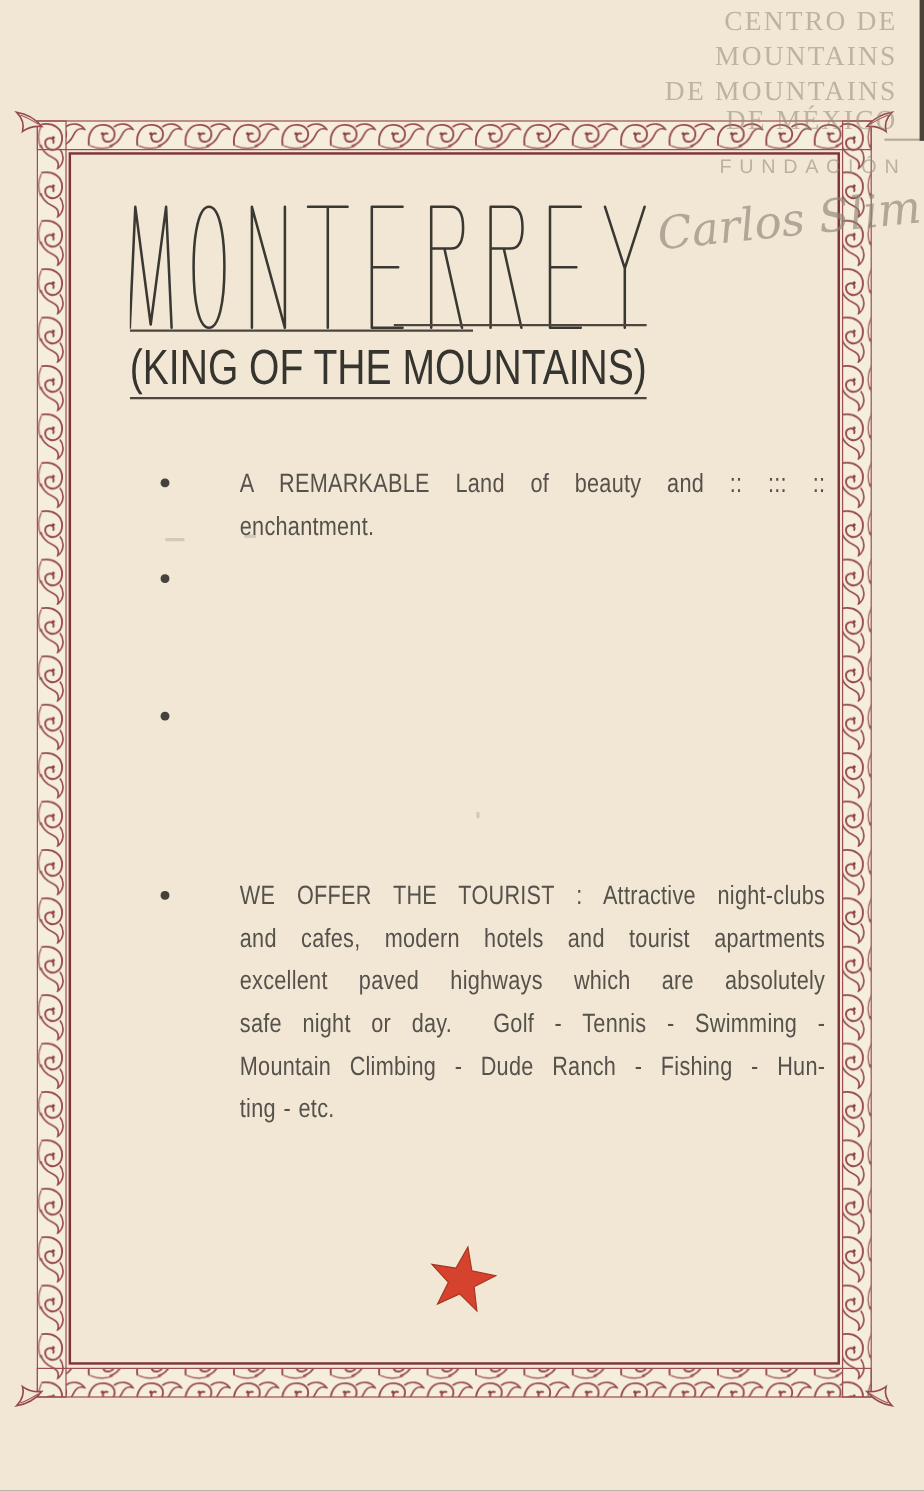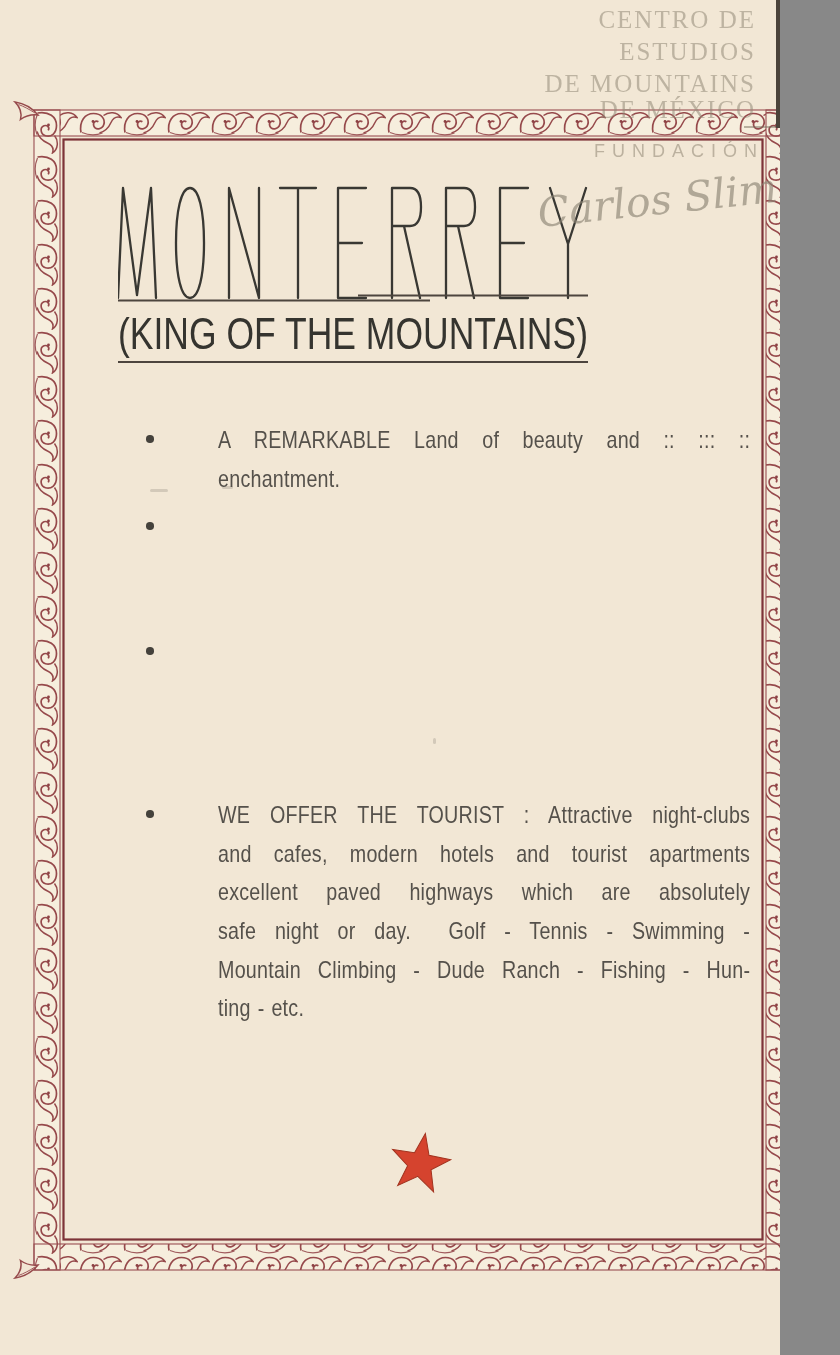--- a/index.html
+++ b/index.html
@@ -1,17 +1,17 @@
 <!DOCTYPE html>
 <html><head>
 <meta charset="utf-8">
 <style>
   html,body{margin:0;padding:0;background:#888;}
   .page{
-    position:relative;width:780px;height:1355px;overflow:hidden;
+    position:relative;width:840px;height:1355px;overflow:hidden;
     background:#f2e7d5;
     font-family:"Liberation Sans",sans-serif;
   }
   .sr-only{position:absolute;width:1px;height:1px;overflow:hidden;clip:rect(0 0 0 0);white-space:nowrap;}
   
   .wm-line{
     position:absolute;right:24px;text-align:right;white-space:nowrap;
     font-family:"Liberation Serif",serif;font-size:25px;letter-spacing:2px;
     color:rgba(146,136,118,0.55);z-index:4;
   }
@@ -43,21 +43,21 @@
   .closing{position:absolute;left:146px;top:1026px;z-index:3;}
   .closing .lines{width:672px;font-size:25px;}
   .ghost{position:absolute;background:rgba(100,95,85,0.22);border-radius:2px;z-index:1;}
 </style>
 </head>
 <body>
 
 <div class="page">
 
   <div class="wm-line" style="top:6px">CENTRO DE</div>
-  <div class="wm-line" style="top:38px">ESTUDIOS</div>
+  <div class="wm-line" style="top:38px">MOUNTAINS</div>
   <div class="wm-line" style="top:70px">DE MOUNTAINS</div>
   <div class="wm-line" style="top:96px">DE MÉXICO</div>
   <div class="wm-underline"></div>
   <div class="wm-foundation">FUNDACIÓN</div>
   <div class="wm-signature">Carlos Slim</div>
   <div class="scan-edge"></div>
 
   <svg class="border-svg" width="840" height="1355" viewBox="0 0 840 1355" aria-hidden="true">
     <defs>
       <g id="motif">

